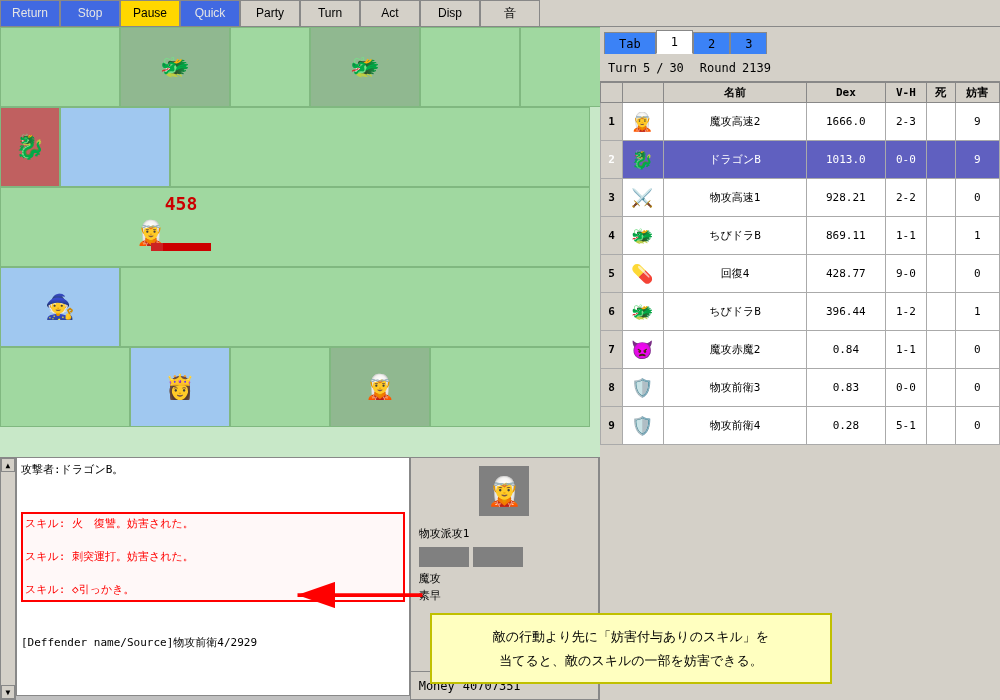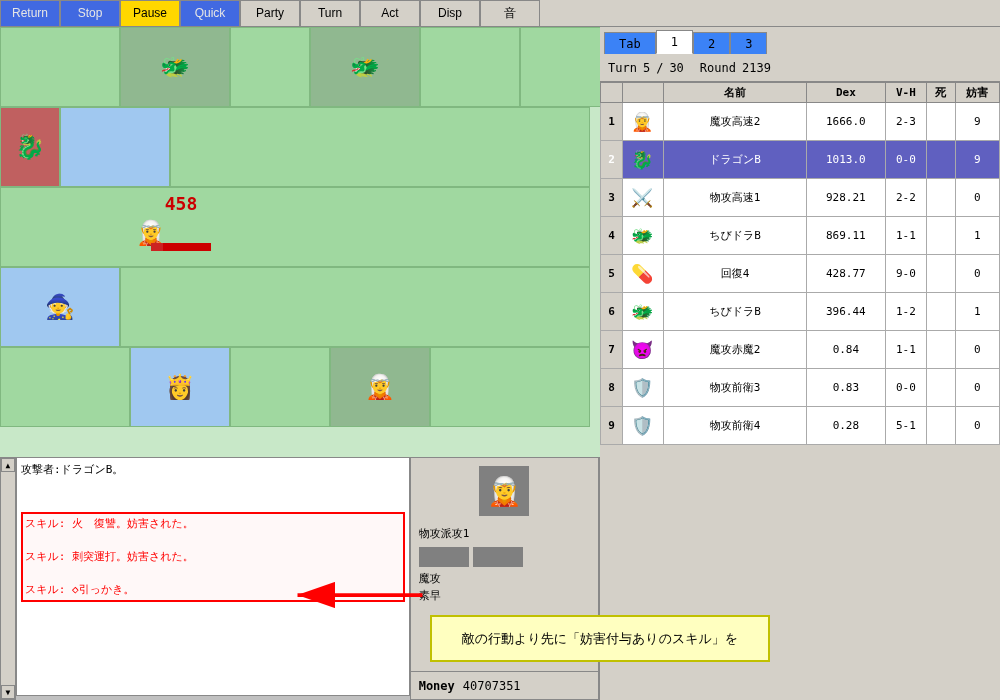--- a/index.html
+++ b/index.html
@@ -232,21 +232,21 @@
     
     #money-row {
       display: flex;
       align-items: center;
       padding: 3px 8px;
       background: #d4d0c8;
       border-top: 1px solid #888;
       height: 28px;
       margin-top: auto;
     }
-    .money-label { font-weight: bold; margin-right: 8px; text-align: center; }
+    .money-label { font-weight: normal; margin-right: 8px; text-align: center; }
     .money-val { }
 
     
     #right-panel {
       width: 400px;
       display: flex;
       flex-direction: column;
       background: #d4d0c8;
     }
 
@@ -421,21 +421,21 @@
       <div id="log-text">
         <span class="log-line log-source">攻撃者:ドラゴンB。</span><br>
         <br>
         <div class="log-red">
           <span class="log-line">スキル: 火　復讐。妨害された。</span><br>
           <span class="log-line">スキル: 刺突運打。妨害された。</span><br>
           <span class="log-line">スキル: ◇引っかき。</span>
         </div>
         <br>
         <br>
-        <br>
+        <span class="log-line">[Deffender name/Source]物攻前衛4/2929</span><br>
         
       </div>
 
       <div id="char-panel">
         <div class="char-sprite-area">
           <div class="char-sprite">🧝</div>
         </div>
         <div class="skill-label">物攻派攻1</div>
         <div style="padding:2px 8px; font-size:11px;">
           <div style="display:flex; gap:4px; margin-top:2px;">
@@ -585,22 +585,23 @@
             <td></td>
             <td>0</td>
           </tr>
         </tbody>
     </table>
 
   </div>
 
 </div>
 
-<div id="tooltip-box" style="position: fixed; bottom: 38px; left: 430px; width: 340px;">
+<div id="tooltip-box" style="position: fixed; bottom: 16px; left: 430px; width: 402px;">
   <div>敵の行動より先に「妨害付与ありのスキル」を</div>
+  <div>当てると、敵のスキルの一部を妨害できる。</div>
 </div>
 
 <svg id="arrow" viewBox="0 0 120 40" xmlns="http://www.w3.org/2000/svg" style="position: fixed; bottom: 80px; left: 280px; width: 160px; height: 50px;">
   <defs>
     <marker id="arrowhead" markerWidth="10" markerHeight="7" refX="10" refY="3.5" orient="auto">
       <polygon points="0 0, 10 3.5, 0 7" fill="red"></polygon>
     </marker>
   </defs>
   <line x1="110" y1="20" x2="10" y2="20" stroke="red" stroke-width="3" marker-end="url(#arrowhead)"></line>
 </svg>

